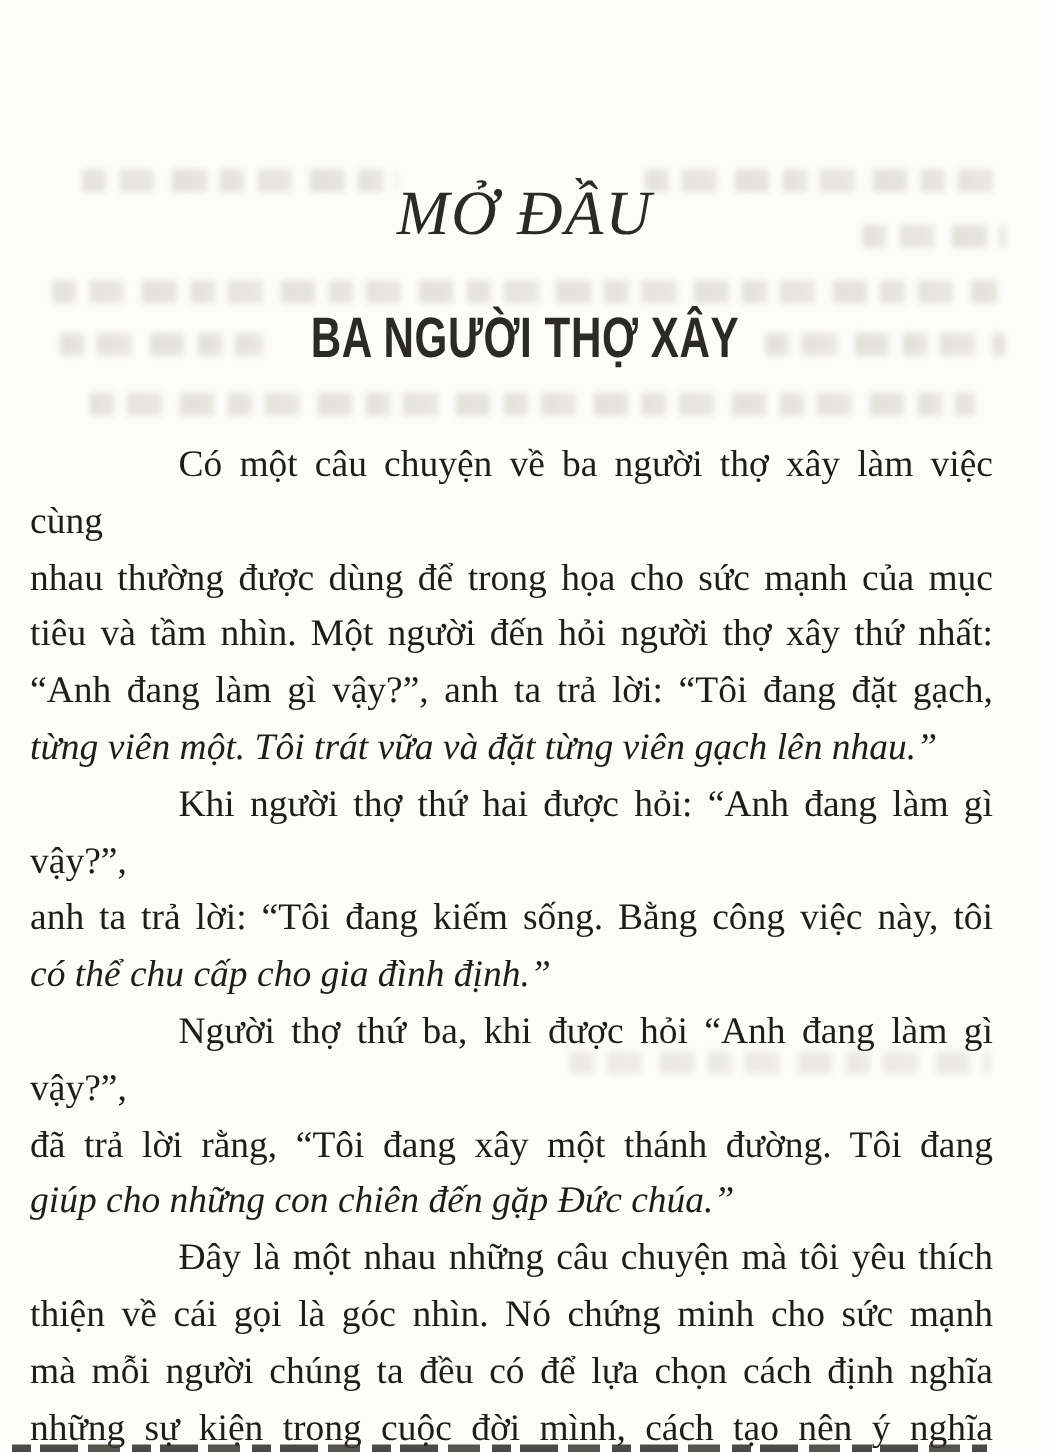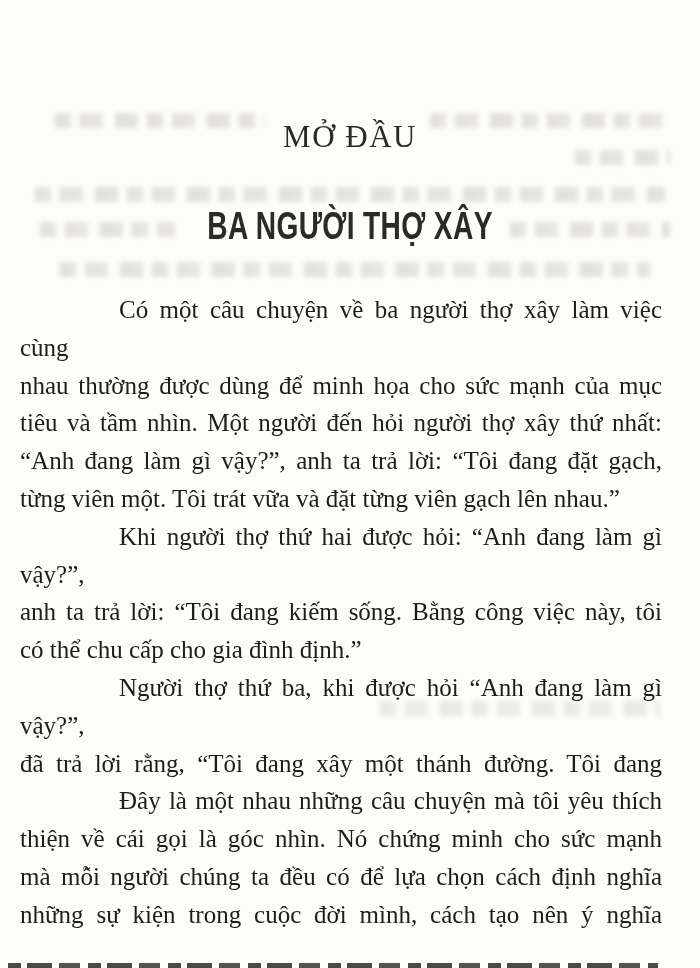--- a/index.html
+++ b/index.html
@@ -31,22 +31,23 @@
       transparent 83px, transparent 92px);
   }
   .kicker {
     position: absolute;
     top: 119px;
     left: 0;
     right: 0;
     margin: 0;
     text-align: center;
     font-family: "Liberation Serif", serif;
+    font-style: italic;
     font-weight: 400;
-    font-size: 31px;
+    font-size: 42px;
     letter-spacing: 1.5px;
     color: var(--heading-color, #2b2a28);
   }
   .title {
     position: absolute;
     top: 205px;
     left: 0;
     right: 0;
     margin: 0;
     text-align: center;
@@ -71,20 +72,21 @@
   .para-line {
     text-align: justify;
     text-align-last: justify;
     margin-left: 14px;
   }
   .para-line.indent {
     text-indent: 99px;
   }
   .para-line.para-end {
     text-align-last: left;
+    font-style: italic;
   }
   
   .cutoff {
     position: absolute;
     left: 8px;
     width: 650px;
     bottom: 0;
     height: 5px;
     filter: blur(0.4px);
     opacity: 0.85;
@@ -110,29 +112,30 @@
   <div class="bleed" style="top:222px; left:510px; width:160px;"></div>
   <div class="bleed" style="top:262px; left:60px;  width:590px;"></div>
   <div class="bleed" style="top:701px; left:380px; width:280px; opacity:0.28;"></div>
 
   <h2 class="kicker">MỞ ĐẦU</h2>
 
   <h1 class="title">BA NGƯỜI THỢ XÂY</h1>
 
   <div class="body-text" id="body-text">
       <div class="para-line indent">Có một câu chuyện về ba người thợ xây làm việc cùng</div>
-      <div class="para-line">nhau thường được dùng để minh họa cho sức mạnh của mục</div>
+      <div class="para-line">nhau thường được dùng để trong họa cho sức mạnh của mục</div>
       <div class="para-line">tiêu và tầm nhìn. Một người đến hỏi người thợ xây thứ nhất:</div>
       <div class="para-line">“Anh đang làm gì vậy?”, anh ta trả lời: “Tôi đang đặt gạch,</div>
       <div class="para-line para-end">từng viên một. Tôi trát vữa và đặt từng viên gạch lên nhau.”</div>
       <div class="para-line indent">Khi người thợ thứ hai được hỏi: “Anh đang làm gì vậy?”,</div>
       <div class="para-line">anh ta trả lời: “Tôi đang kiếm sống. Bằng công việc này, tôi</div>
       <div class="para-line para-end">có thể chu cấp cho gia đình định.”</div>
       <div class="para-line indent">Người thợ thứ ba, khi được hỏi “Anh đang làm gì vậy?”,</div>
       <div class="para-line">đã trả lời rằng, “Tôi đang xây một thánh đường. Tôi đang</div>
+      <div class="para-line para-end">giúp cho những con chiên đến gặp Đức chúa.”</div>
       <div class="para-line indent">Đây là một nhau những câu chuyện mà tôi yêu thích</div>
       <div class="para-line">thiện về cái gọi là góc nhìn. Nó chứng minh cho sức mạnh</div>
       <div class="para-line">mà mỗi người chúng ta đều có để lựa chọn cách định nghĩa</div>
       <div class="para-line">những sự kiện trong cuộc đời mình, cách tạo nên ý nghĩa</div>
     </div>
 
   <div class="cutoff"></div>
 
 </div>
 

